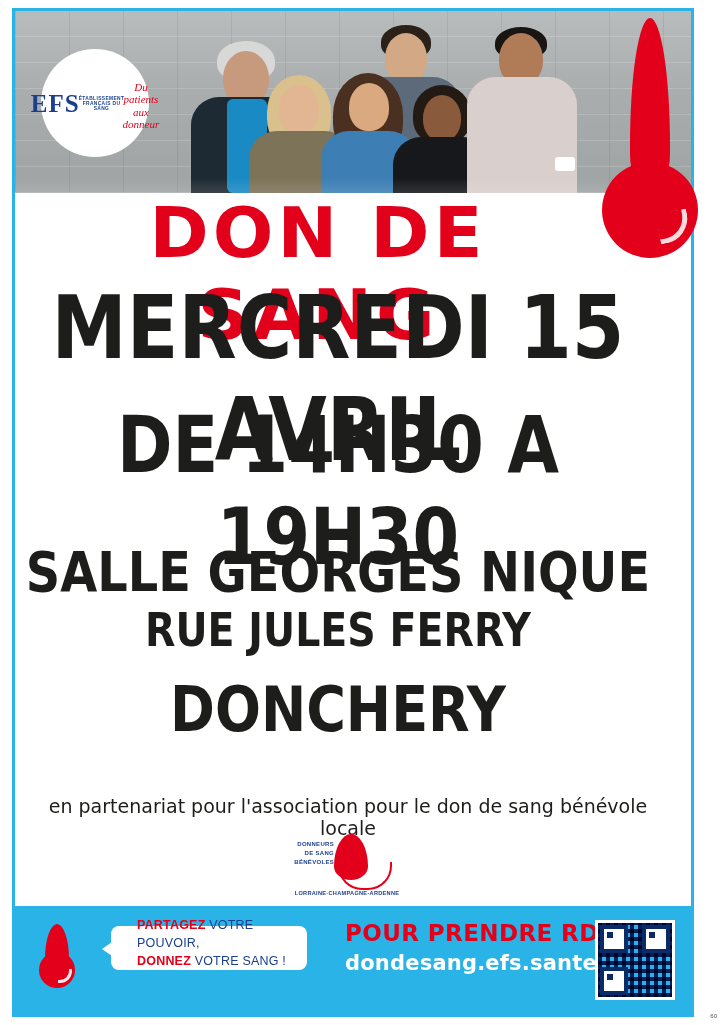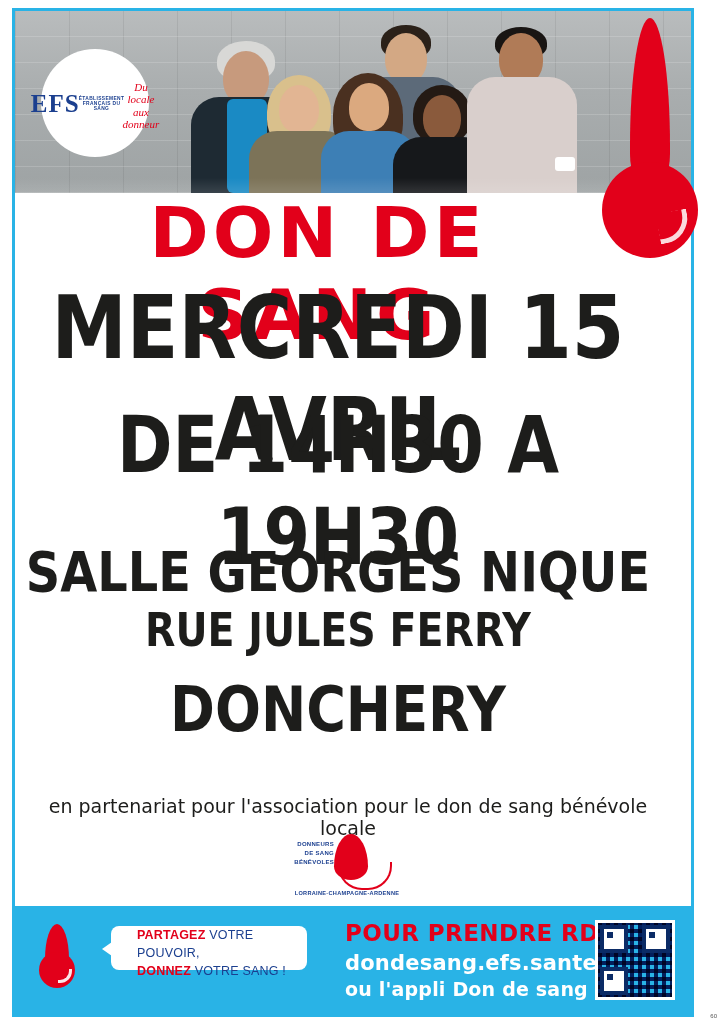--- a/index.html
+++ b/index.html
@@ -295,21 +295,21 @@
   .speech {
     position: absolute;
     left: 96px;
     top: 20px;
     width: 196px;
     height: 44px;
     background: #ffffff;
     border-radius: 8px;
     display: flex;
     flex-direction: column;
-    justify-content: space-between;
+    justify-content: flex-end;
     padding-left: 26px;
     box-sizing: border-box;
   }
   .speech:after {
     content: "";
     position: absolute;
     left: -9px;
     top: 16px;
     width: 0; height: 0;
     border-top: 7px solid transparent;
@@ -448,21 +448,21 @@
     </div>
 
     <div class="photo-fade"></div>
 
     <div class="efs-logo">
       <div class="efs-swoosh"></div>
       <div class="efs-title">EFS</div>
       <div class="efs-rule"></div>
       <div class="efs-sub">ÉTABLISSEMENT FRANÇAIS DU SANG</div>
       <div class="efs-script">
-        <div>Du locale</div>
+        <div>Du patients</div>
         <div>aux donneur</div>
       </div>
     </div>
   </div>
 
   <div class="drop">
     <div class="drop-top"></div>
     <div class="drop-body"></div>
     <div class="drop-gloss"></div>
   </div>
@@ -499,21 +499,20 @@
         <b>PARTAGEZ</b><span> VOTRE POUVOIR,</span>
       </div>
       <div class="l">
         <b>DONNEZ</b><span> VOTRE SANG !</span>
       </div>
     </div>
 
     <div class="rdv">
       <div class="rdv-title">POUR PRENDRE RDV</div>
       <div class="rdv-url">dondesang.efs.sante.fr</div>
-      <div class="rdv-app">ou l'appli Don de sang</div>
     </div>
 
     <div class="qr">
       <div class="qr-inner">
         <div class="eye tl"></div>
         <div class="eye tr"></div>
         <div class="eye bl"></div>
       </div>
     </div>
   </div>

